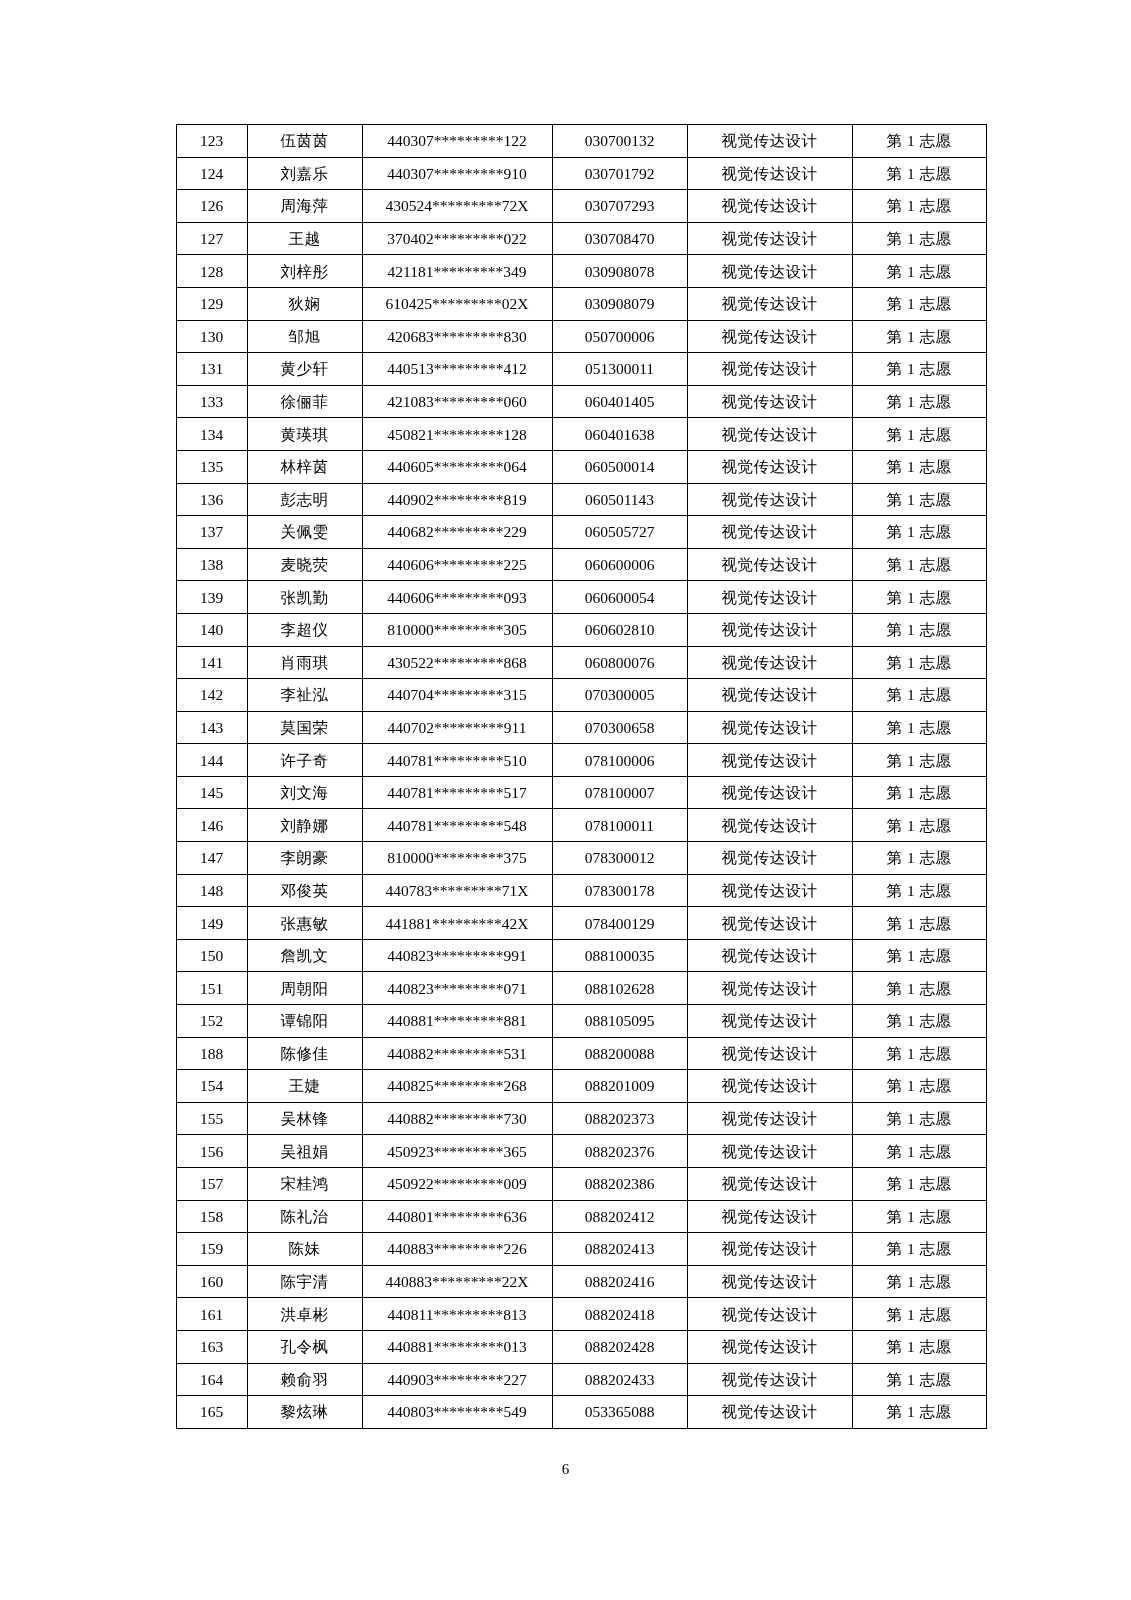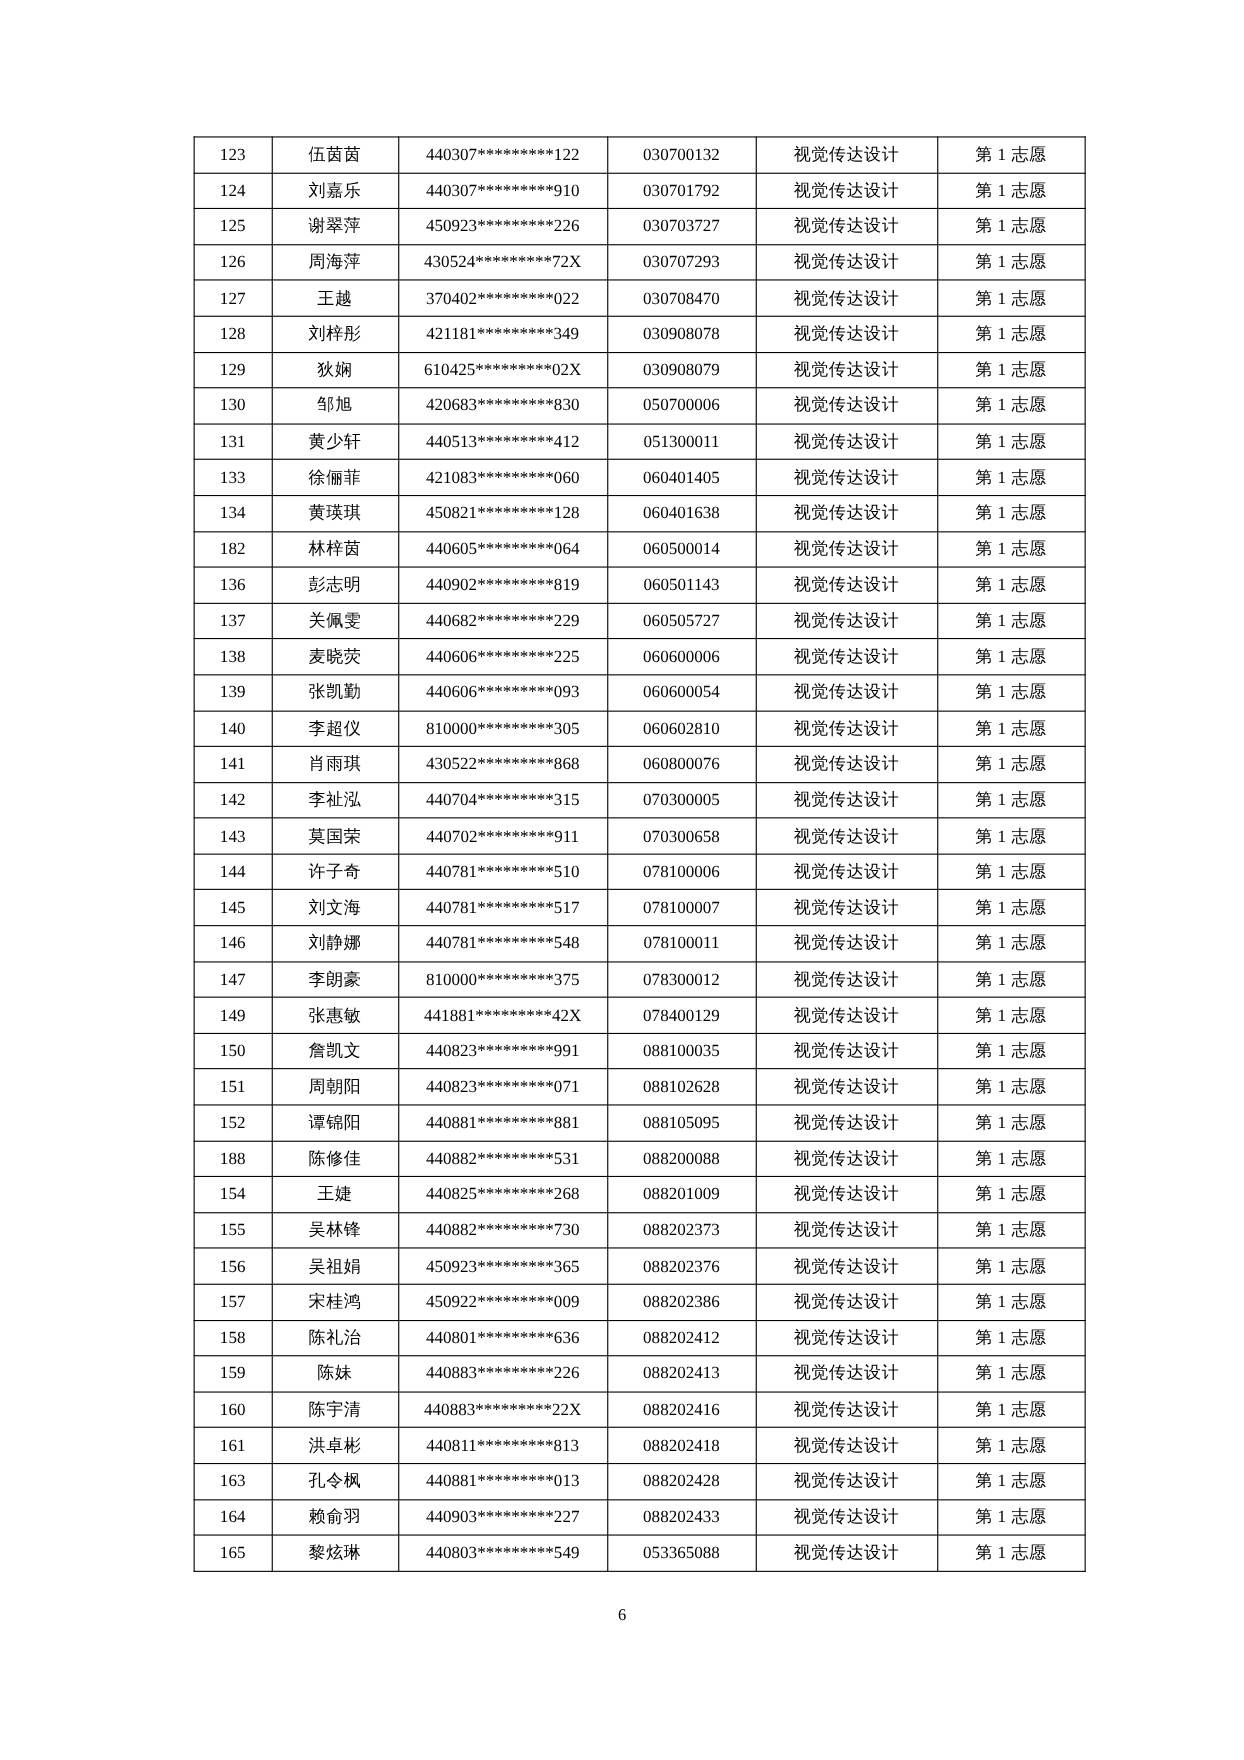--- a/index.html
+++ b/index.html
@@ -74,28 +74,20 @@
           </tr>
           <tr>
             <td class="c-index">124</td>
             <td class="c-name">刘嘉乐</td>
             <td class="c-id">440307*********910</td>
             <td class="c-exam">030701792</td>
             <td class="c-major">视觉传达设计</td>
             <td class="c-choice">第 1 志愿</td>
           </tr>
           <tr>
-            <td class="c-index">125</td>
-            <td class="c-name">谢翠萍</td>
-            <td class="c-id">450923*********226</td>
-            <td class="c-exam">030703727</td>
-            <td class="c-major">视觉传达设计</td>
-            <td class="c-choice">第 1 志愿</td>
-          </tr>
-          <tr>
             <td class="c-index">126</td>
             <td class="c-name">周海萍</td>
             <td class="c-id">430524*********72X</td>
             <td class="c-exam">030707293</td>
             <td class="c-major">视觉传达设计</td>
             <td class="c-choice">第 1 志愿</td>
           </tr>
           <tr>
             <td class="c-index">127</td>
             <td class="c-name">王越</td>
@@ -146,21 +138,21 @@
           </tr>
           <tr>
             <td class="c-index">134</td>
             <td class="c-name">黄瑛琪</td>
             <td class="c-id">450821*********128</td>
             <td class="c-exam">060401638</td>
             <td class="c-major">视觉传达设计</td>
             <td class="c-choice">第 1 志愿</td>
           </tr>
           <tr>
-            <td class="c-index">182</td>
+            <td class="c-index">135</td>
             <td class="c-name">林梓茵</td>
             <td class="c-id">440605*********064</td>
             <td class="c-exam">060500014</td>
             <td class="c-major">视觉传达设计</td>
             <td class="c-choice">第 1 志愿</td>
           </tr>
           <tr>
             <td class="c-index">136</td>
             <td class="c-name">彭志明</td>
             <td class="c-id">440902*********819</td>
@@ -246,20 +238,28 @@
             <td class="c-id">440781*********548</td>
             <td class="c-exam">078100011</td>
             <td class="c-major">视觉传达设计</td>
             <td class="c-choice">第 1 志愿</td>
           </tr>
           <tr>
             <td class="c-index">147</td>
             <td class="c-name">李朗豪</td>
             <td class="c-id">810000*********375</td>
             <td class="c-exam">078300012</td>
+            <td class="c-major">视觉传达设计</td>
+            <td class="c-choice">第 1 志愿</td>
+          </tr>
+          <tr>
+            <td class="c-index">148</td>
+            <td class="c-name">邓俊英</td>
+            <td class="c-id">440783*********71X</td>
+            <td class="c-exam">078300178</td>
             <td class="c-major">视觉传达设计</td>
             <td class="c-choice">第 1 志愿</td>
           </tr>
           <tr>
             <td class="c-index">149</td>
             <td class="c-name">张惠敏</td>
             <td class="c-id">441881*********42X</td>
             <td class="c-exam">078400129</td>
             <td class="c-major">视觉传达设计</td>
             <td class="c-choice">第 1 志愿</td>

